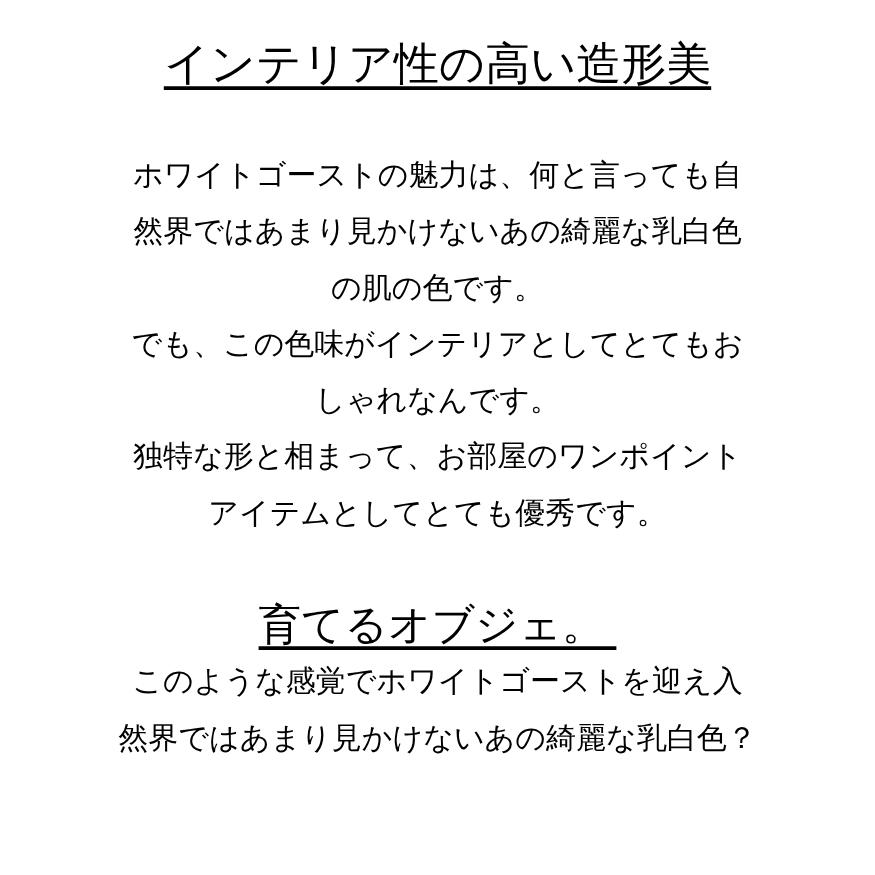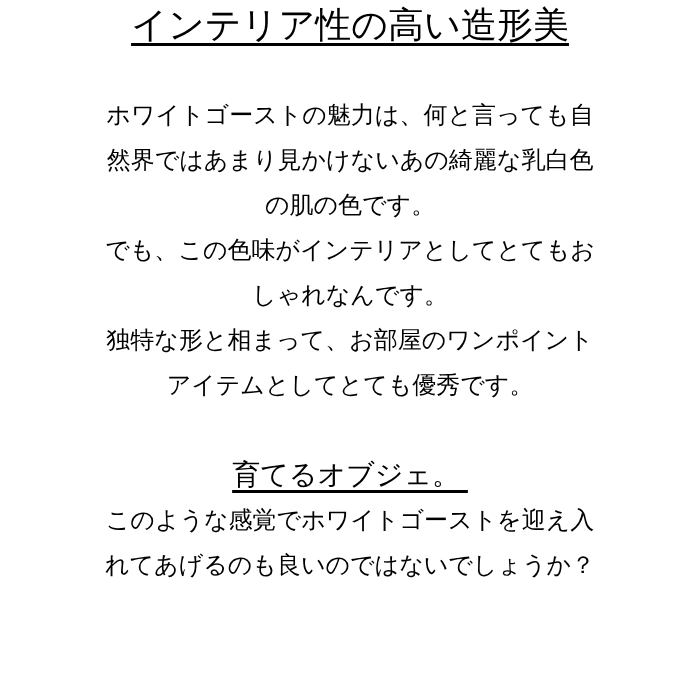--- a/index.html
+++ b/index.html
@@ -11,31 +11,32 @@
     height: 700px;
     overflow: hidden;
     font-family: "Liberation Sans", "DejaVu Sans", sans-serif;
   }
   .doc {
     width: 700px;
     padding-top: 2px;
     text-align: center;
     line-height: 45px;
     letter-spacing: 0;
+    margin-top: 26px;
   }
   .heading {
     margin: 0;
     font-weight: normal;
     text-decoration: underline;
     text-decoration-thickness: 3px;
     text-underline-offset: 6px;
     white-space: pre-line;
   }
   .heading-1 { font-size: 36px; }
-  .heading-2 { font-size: 28px; }
+  .heading-2 { font-size: 34px; }
   .para {
     margin: 0;
     font-size: 24px;
     white-space: pre-line;
   }
   .spacer {
     height: 45px;
   }
 </style>
 </head>
@@ -55,14 +56,14 @@
 しゃれなんです。</p>
 
   <p class="para">独特な形と相まって、お部屋のワンポイント
 アイテムとしてとても優秀です。</p>
 
   <div class="spacer"></div>
 
   <h2 class="heading heading-2">育てるオブジェ。&nbsp;</h2>
 
   <p class="para">このような感覚でホワイトゴーストを迎え入
-れてあげるのも良いのではないでしょうか？</p>
+然界ではあまり見かけないあの綺麗な乳白色？</p>
 </main>
 
 </body></html>

